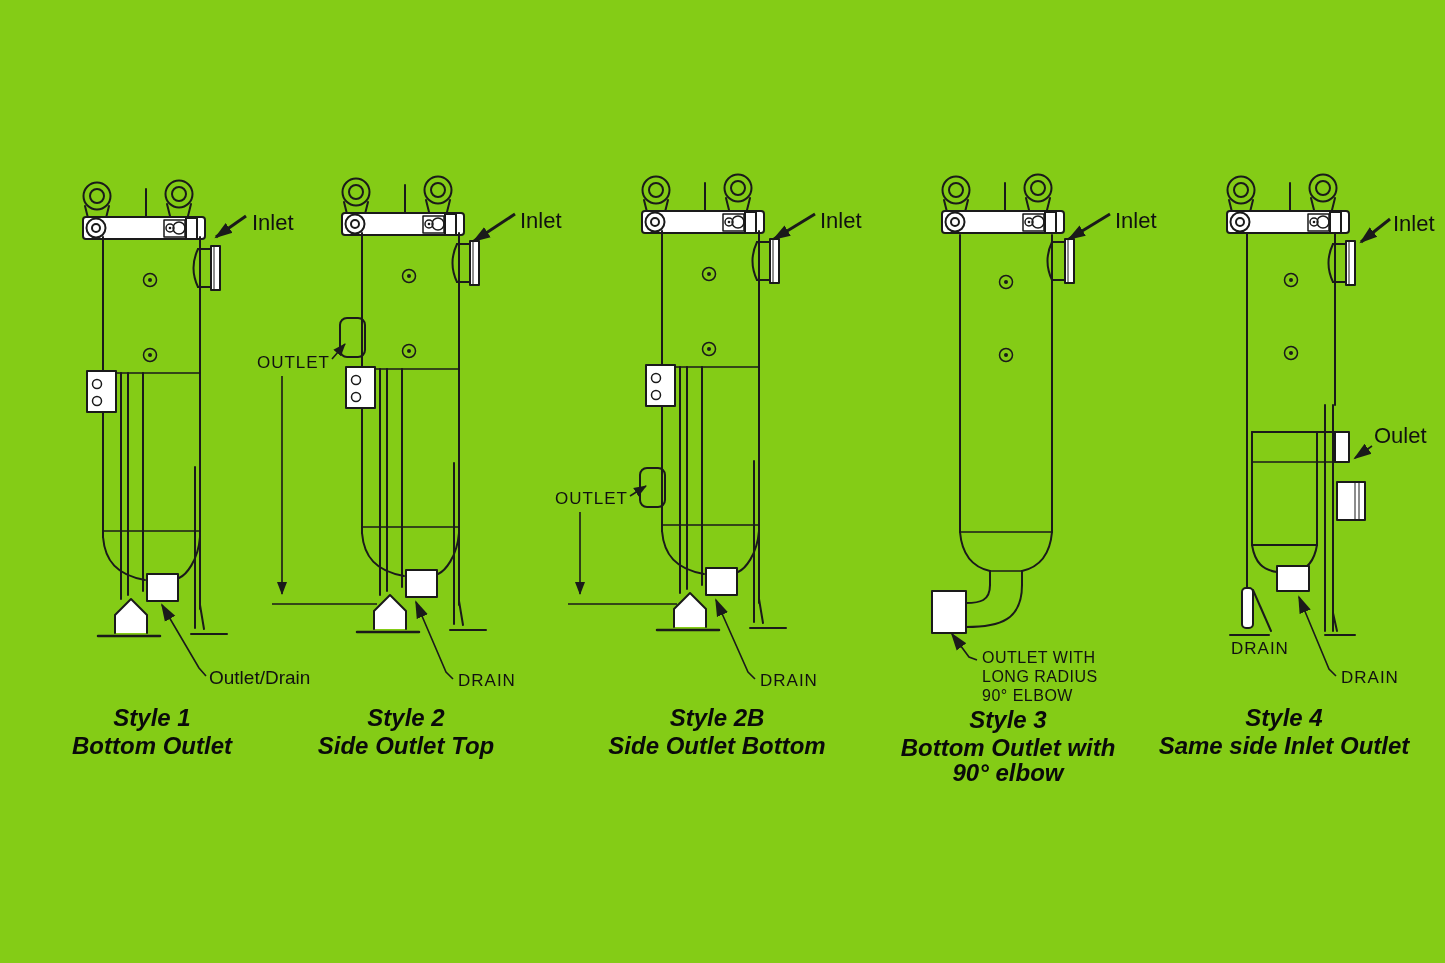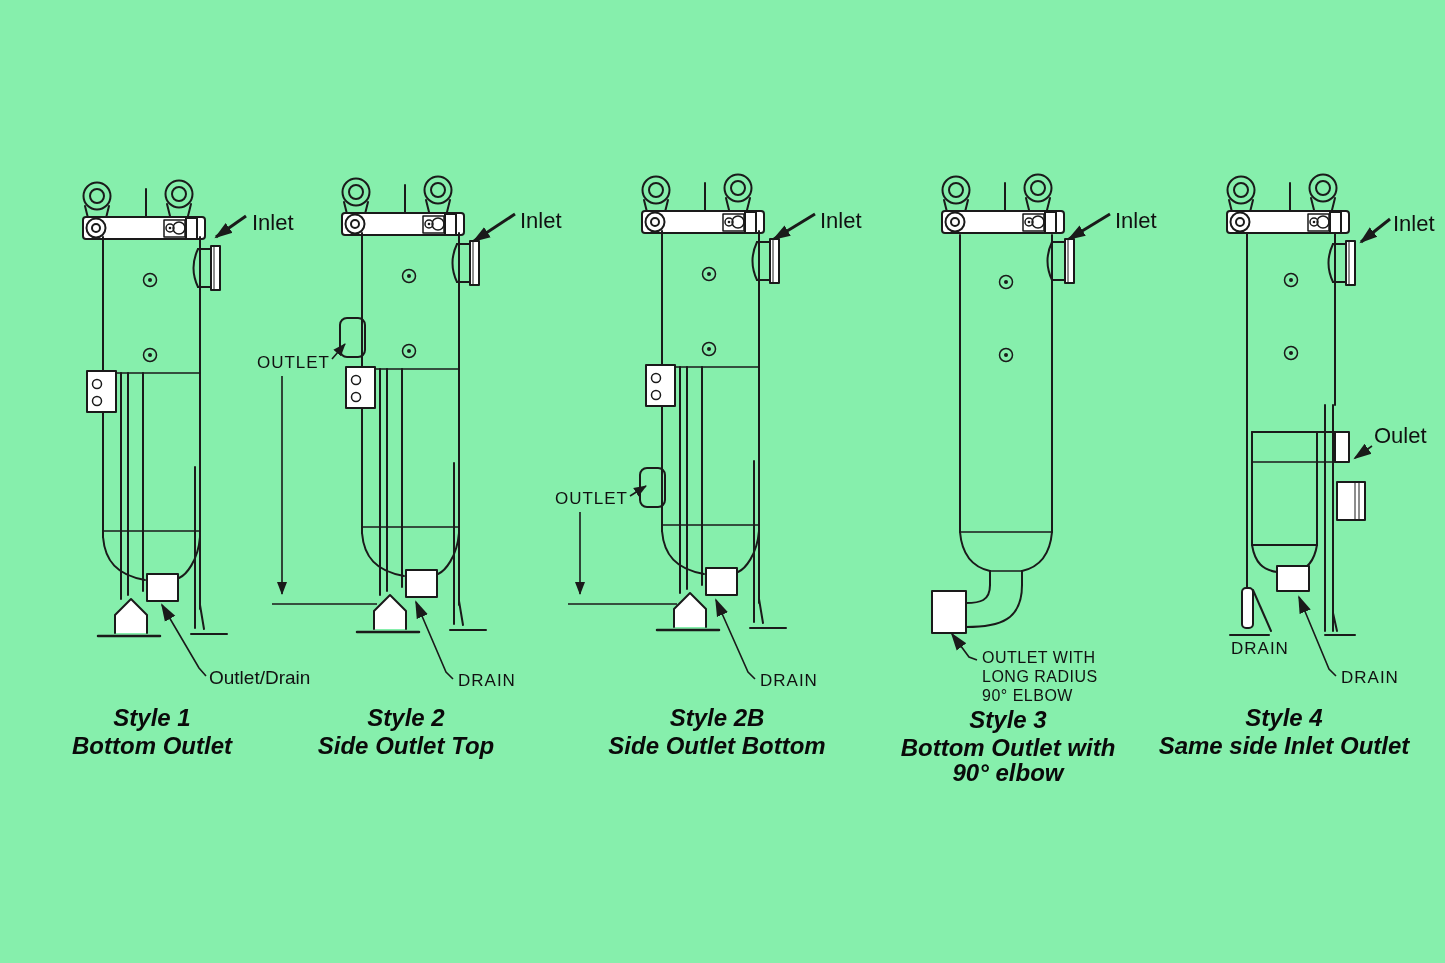--- a/index.html
+++ b/index.html
@@ -1,16 +1,16 @@
 <!DOCTYPE html>
 <html><head>
 <meta charset="utf-8">
 <style>
   html,body{margin:0;padding:0;background:#ffffff;}
-  .page{position:relative;width:1445px;height:963px;background:#86efac;overflow:hidden;
+  .page{position:relative;width:1445px;height:963px;background:#84cc16;overflow:hidden;
         font-family:"Liberation Sans",sans-serif;text-align:center;}
   svg{display:block;}
   svg text{fill:#111111;}
   .lbl-lg{font:22px "Liberation Sans",sans-serif;}
   .lbl-sm{font:17px "Liberation Sans",sans-serif;letter-spacing:1px;}
   .lbl-md{font:19px "Liberation Sans",sans-serif;}
   .lbl-xs{font:16px "Liberation Sans",sans-serif;letter-spacing:.5px;}
   .cap{font:italic bold 24px "Liberation Sans",sans-serif;fill:#0a0a0a;text-anchor:middle;}
   .ln{stroke:#1a1a1a;fill:none;stroke-width:2;stroke-linecap:round;stroke-linejoin:round;}
   .thin{stroke-width:1.5;}

